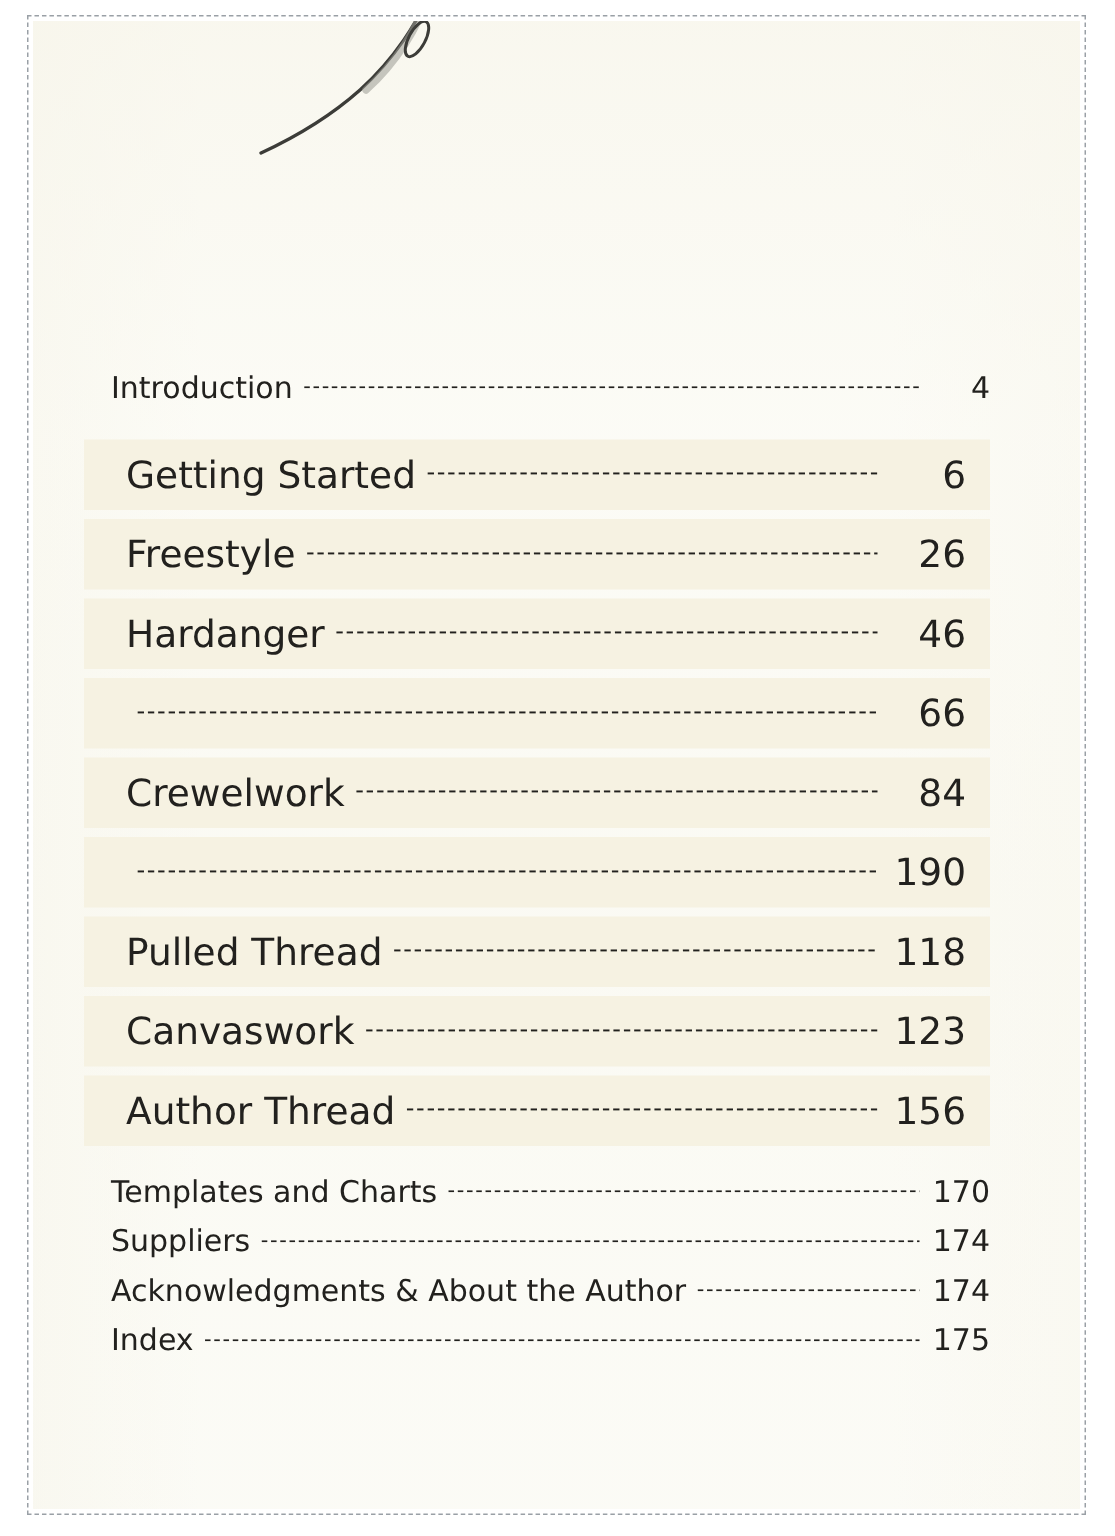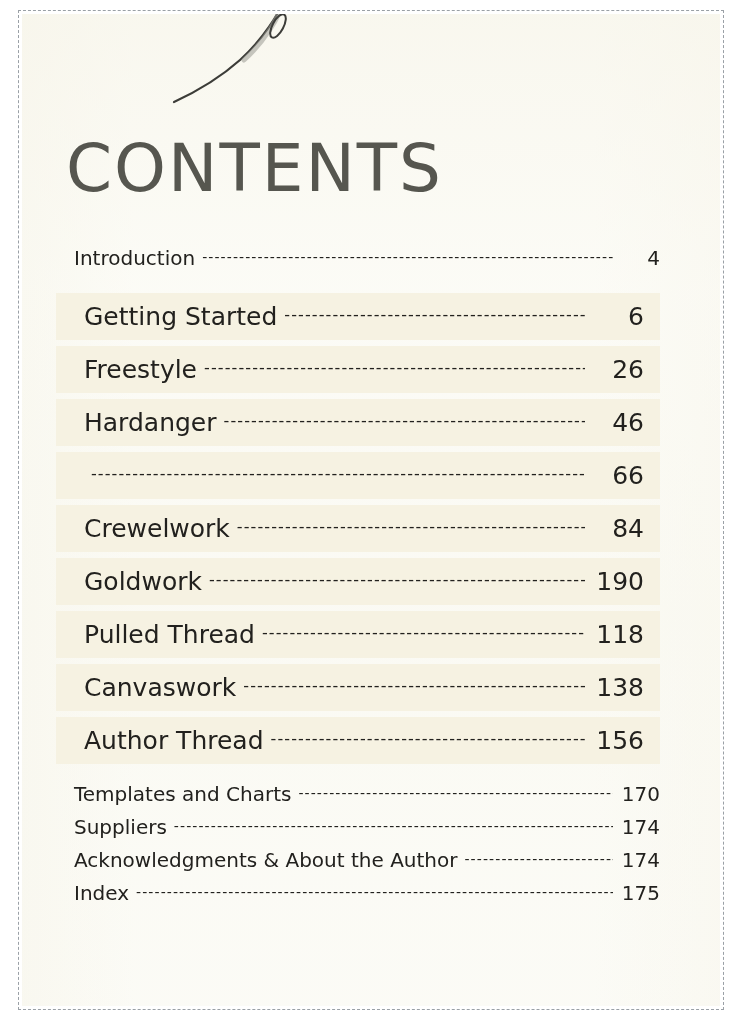--- a/index.html
+++ b/index.html
@@ -149,21 +149,20 @@
 
     <div class="ghost">EMBROIDERED WONDERS</div>
 
     <svg class="needle" viewBox="0 0 230 130">
       <path d="M175 -12 C 168 10, 150 36, 128 56 C 110 72, 88 86, 62 98" stroke="#3c3c38" stroke-width="2.2" fill="none" stroke-linecap="round"></path>
       <path d="M173 -6 C 167 14, 152 38, 132 56" stroke="#9b9b93" stroke-width="5" fill="none" stroke-linecap="round" opacity="0.55"></path>
       <ellipse cx="166" cy="22" rx="5.5" ry="13" transform="rotate(28 166 22)" fill="none" stroke="#3c3c38" stroke-width="2"></ellipse>
       <path d="M168 2 C 186 -6, 196 -20, 198 -34" stroke="#3c3c38" stroke-width="1.4" fill="none" stroke-linecap="round"></path>
     </svg>
 
-    <div class="title">CONTENTS</div>
 
     <div class="toc-rows">
 
       <div class="row small">
         <span class="label">Introduction</span>
         <span class="leader">-----------------------------------------------------------------------------------------------------</span>
         <span class="page-no">4</span>
       </div>
 
       <div class="gap-sm"></div>
@@ -191,35 +190,34 @@
         <span class="page-no">66</span>
       </div>
       <div class="gap-xs"></div>
       <div class="row chapter">
         <span class="label">Crewelwork</span>
         <span class="leader">-----------------------------------------------------------------------------------------------------</span>
         <span class="page-no">84</span>
       </div>
       <div class="gap-xs"></div>
       <div class="row chapter">
-        <span class="label">Goldwork</span>
         <span class="leader">-----------------------------------------------------------------------------------------------------</span>
         <span class="page-no">190</span>
       </div>
       <div class="gap-xs"></div>
       <div class="row chapter">
         <span class="label">Pulled Thread</span>
         <span class="leader">-----------------------------------------------------------------------------------------------------</span>
         <span class="page-no">118</span>
       </div>
       <div class="gap-xs"></div>
       <div class="row chapter">
         <span class="label">Canvaswork</span>
         <span class="leader">-----------------------------------------------------------------------------------------------------</span>
-        <span class="page-no">138</span>
+        <span class="page-no">123</span>
       </div>
       <div class="gap-xs"></div>
       <div class="row chapter">
         <span class="label">Author Thread</span>
         <span class="leader">-----------------------------------------------------------------------------------------------------</span>
         <span class="page-no">156</span>
       </div>
 
       <div class="gap-md"></div>
 

